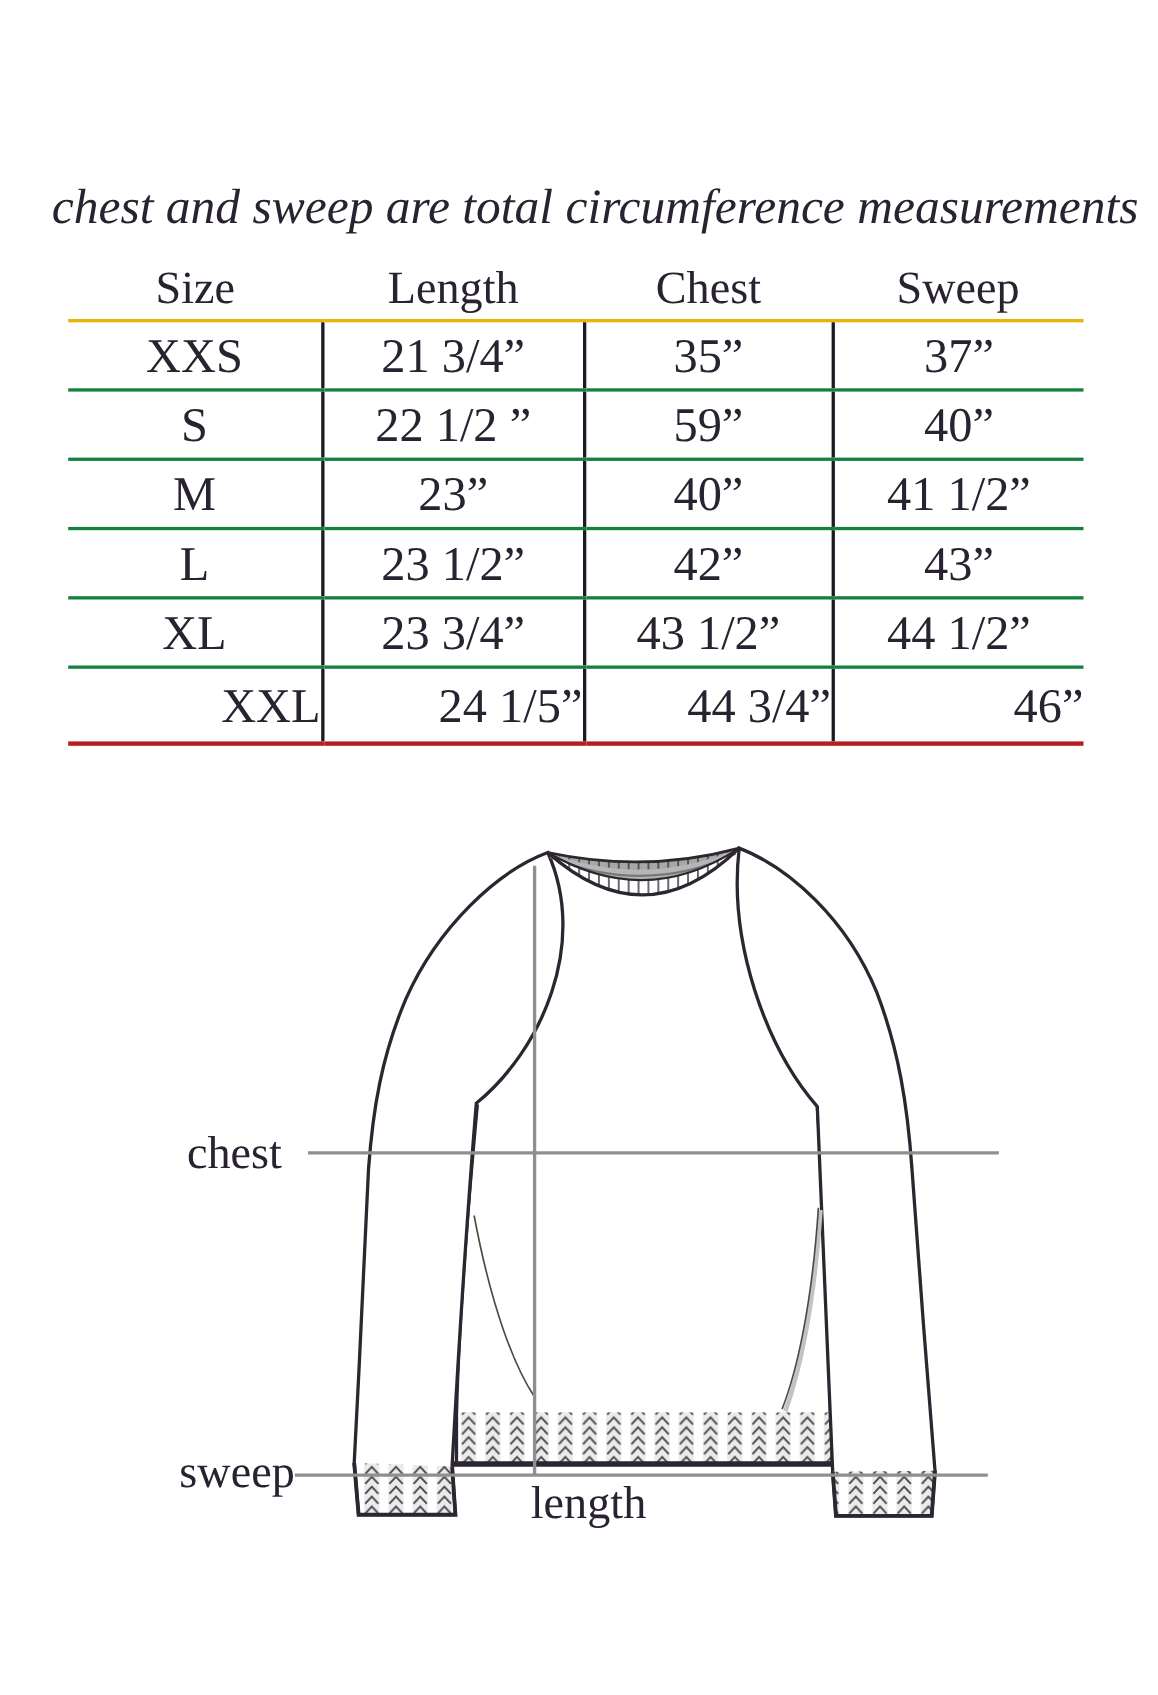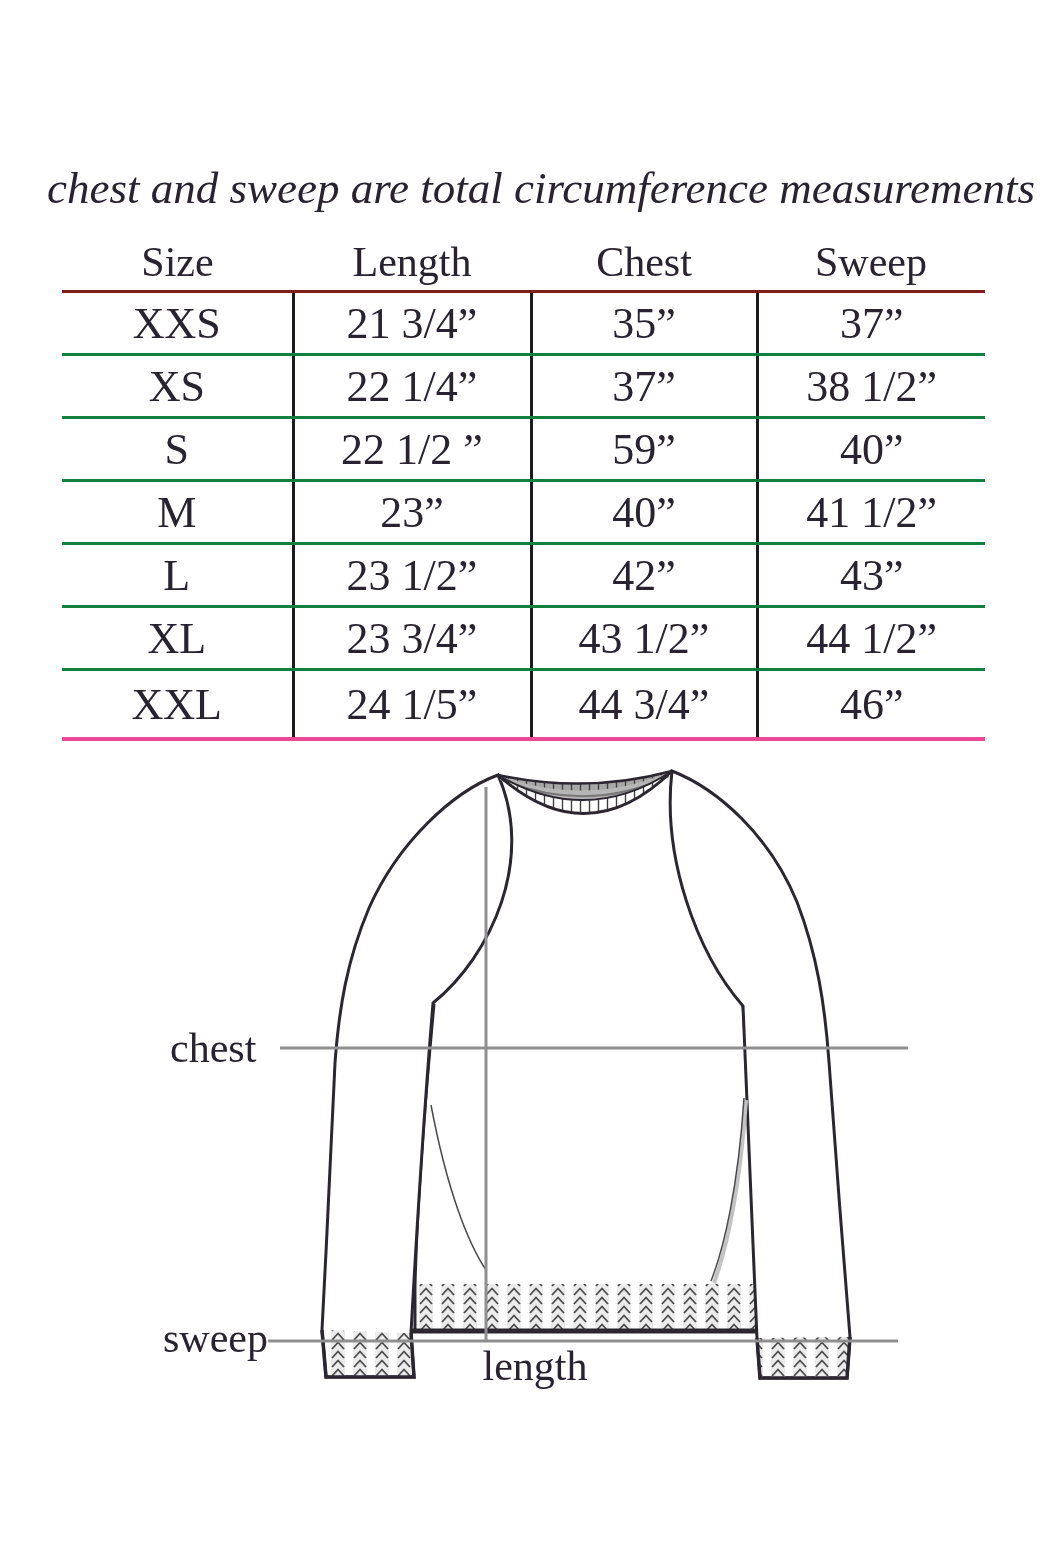--- a/index.html
+++ b/index.html
@@ -17,28 +17,28 @@
   .note{
     position:absolute;left:47px;top:166px;font-size:45px;line-height:1.0;
     font-style:italic;white-space:nowrap;
   }
   table.size-chart{
     position:absolute;left:62px;top:234px;width:923px;
     border-collapse:collapse;table-layout:fixed;
   }
   table.size-chart th{
     font-weight:normal;font-size:42px;text-align:center;vertical-align:middle;
-    height:56px;border-bottom:3px solid #7f1d1d;padding:0;
+    height:56px;border-bottom:3px solid #eab308;padding:0;
   }
   table.size-chart td{
     font-size:44px;text-align:center;vertical-align:middle;
     height:60px;border-bottom:3px solid #15803d;padding:0;white-space:nowrap;
   }
   table.size-chart tbody td + td{border-left:3px solid #1d1922;margin-top:41px;}
-  table.size-chart tbody tr:last-child td{border-bottom:4px solid #ec4899;height:66px;}
+  table.size-chart tbody tr:last-child td{border-bottom:4px solid #b91c1c;height:66px;text-align:right;}
   svg.diagram{position:absolute;left:0;top:0;width:1053px;height:1541px;}
   svg.diagram text{
     font-family:"Liberation Serif", serif;font-size:42px;fill:#292331;
   }
 </style>
 </head>
 <body>
 
 <div class="page">
 
@@ -58,26 +58,20 @@
         <th>Chest</th>
         <th>Sweep</th>
       </tr>
     </thead>
     <tbody>
       <tr>
         <td>XXS</td>
         <td>21 3/4”</td>
         <td>35”</td>
         <td>37”</td>
-      </tr>
-      <tr>
-        <td>XS</td>
-        <td>22 1/4”</td>
-        <td>37”</td>
-        <td>38 1/2”</td>
       </tr>
       <tr>
         <td>S</td>
         <td>22 1/2 ”</td>
         <td>59”</td>
         <td>40”</td>
       </tr>
       <tr>
         <td>M</td>
         <td>23”</td>

